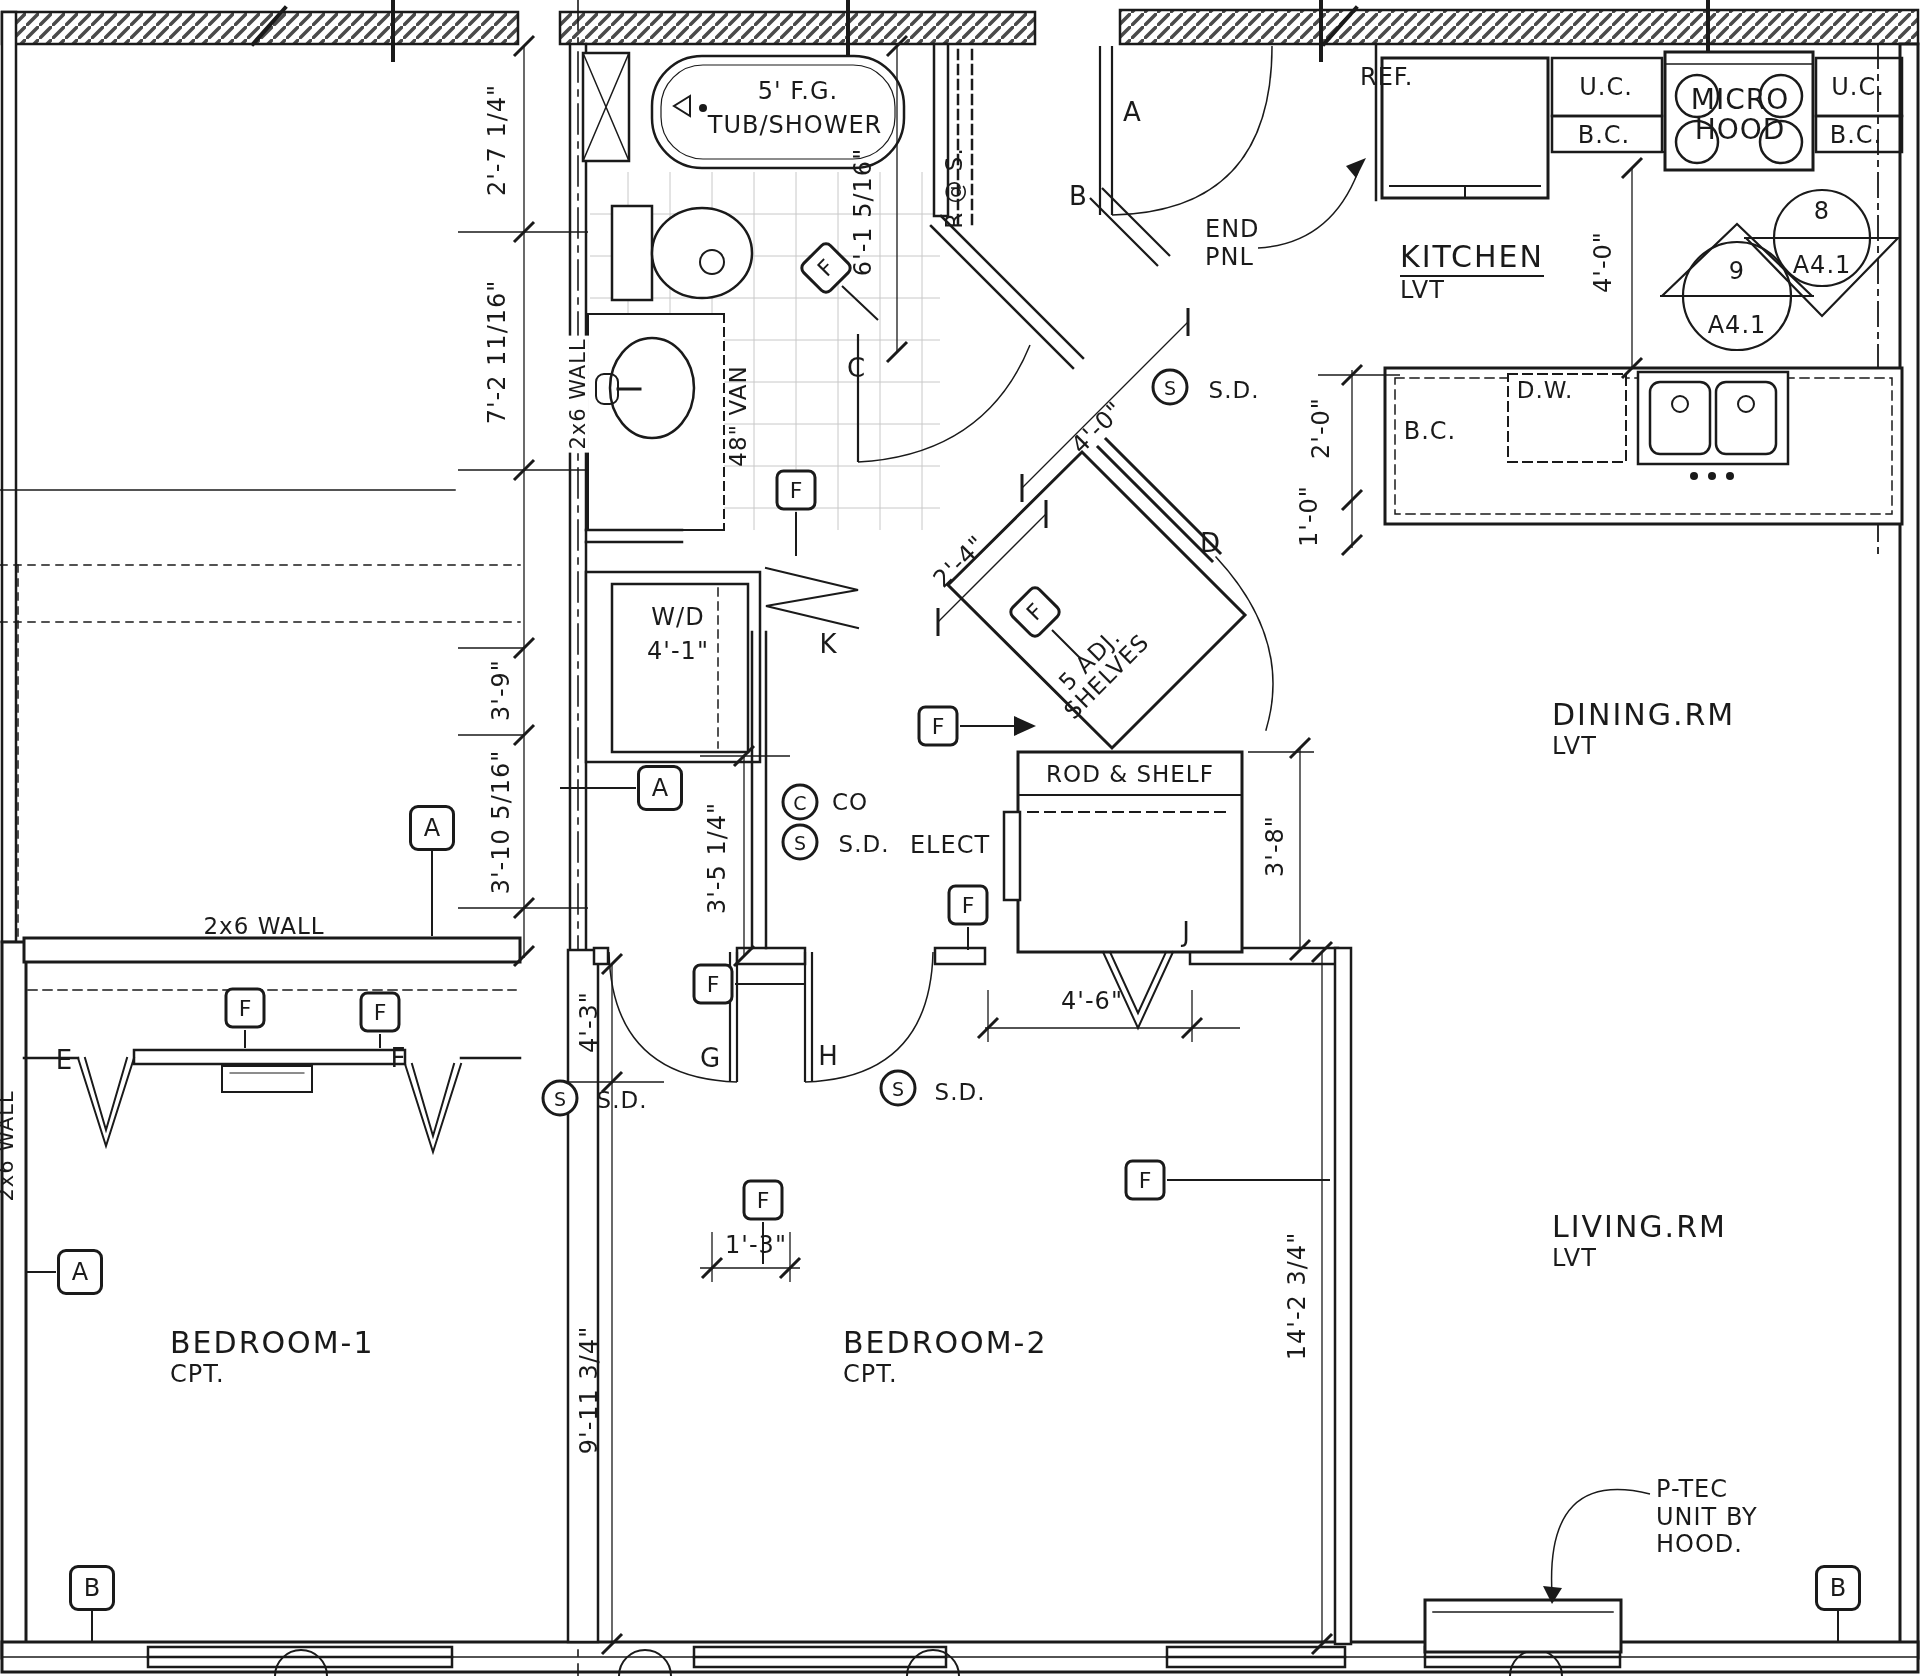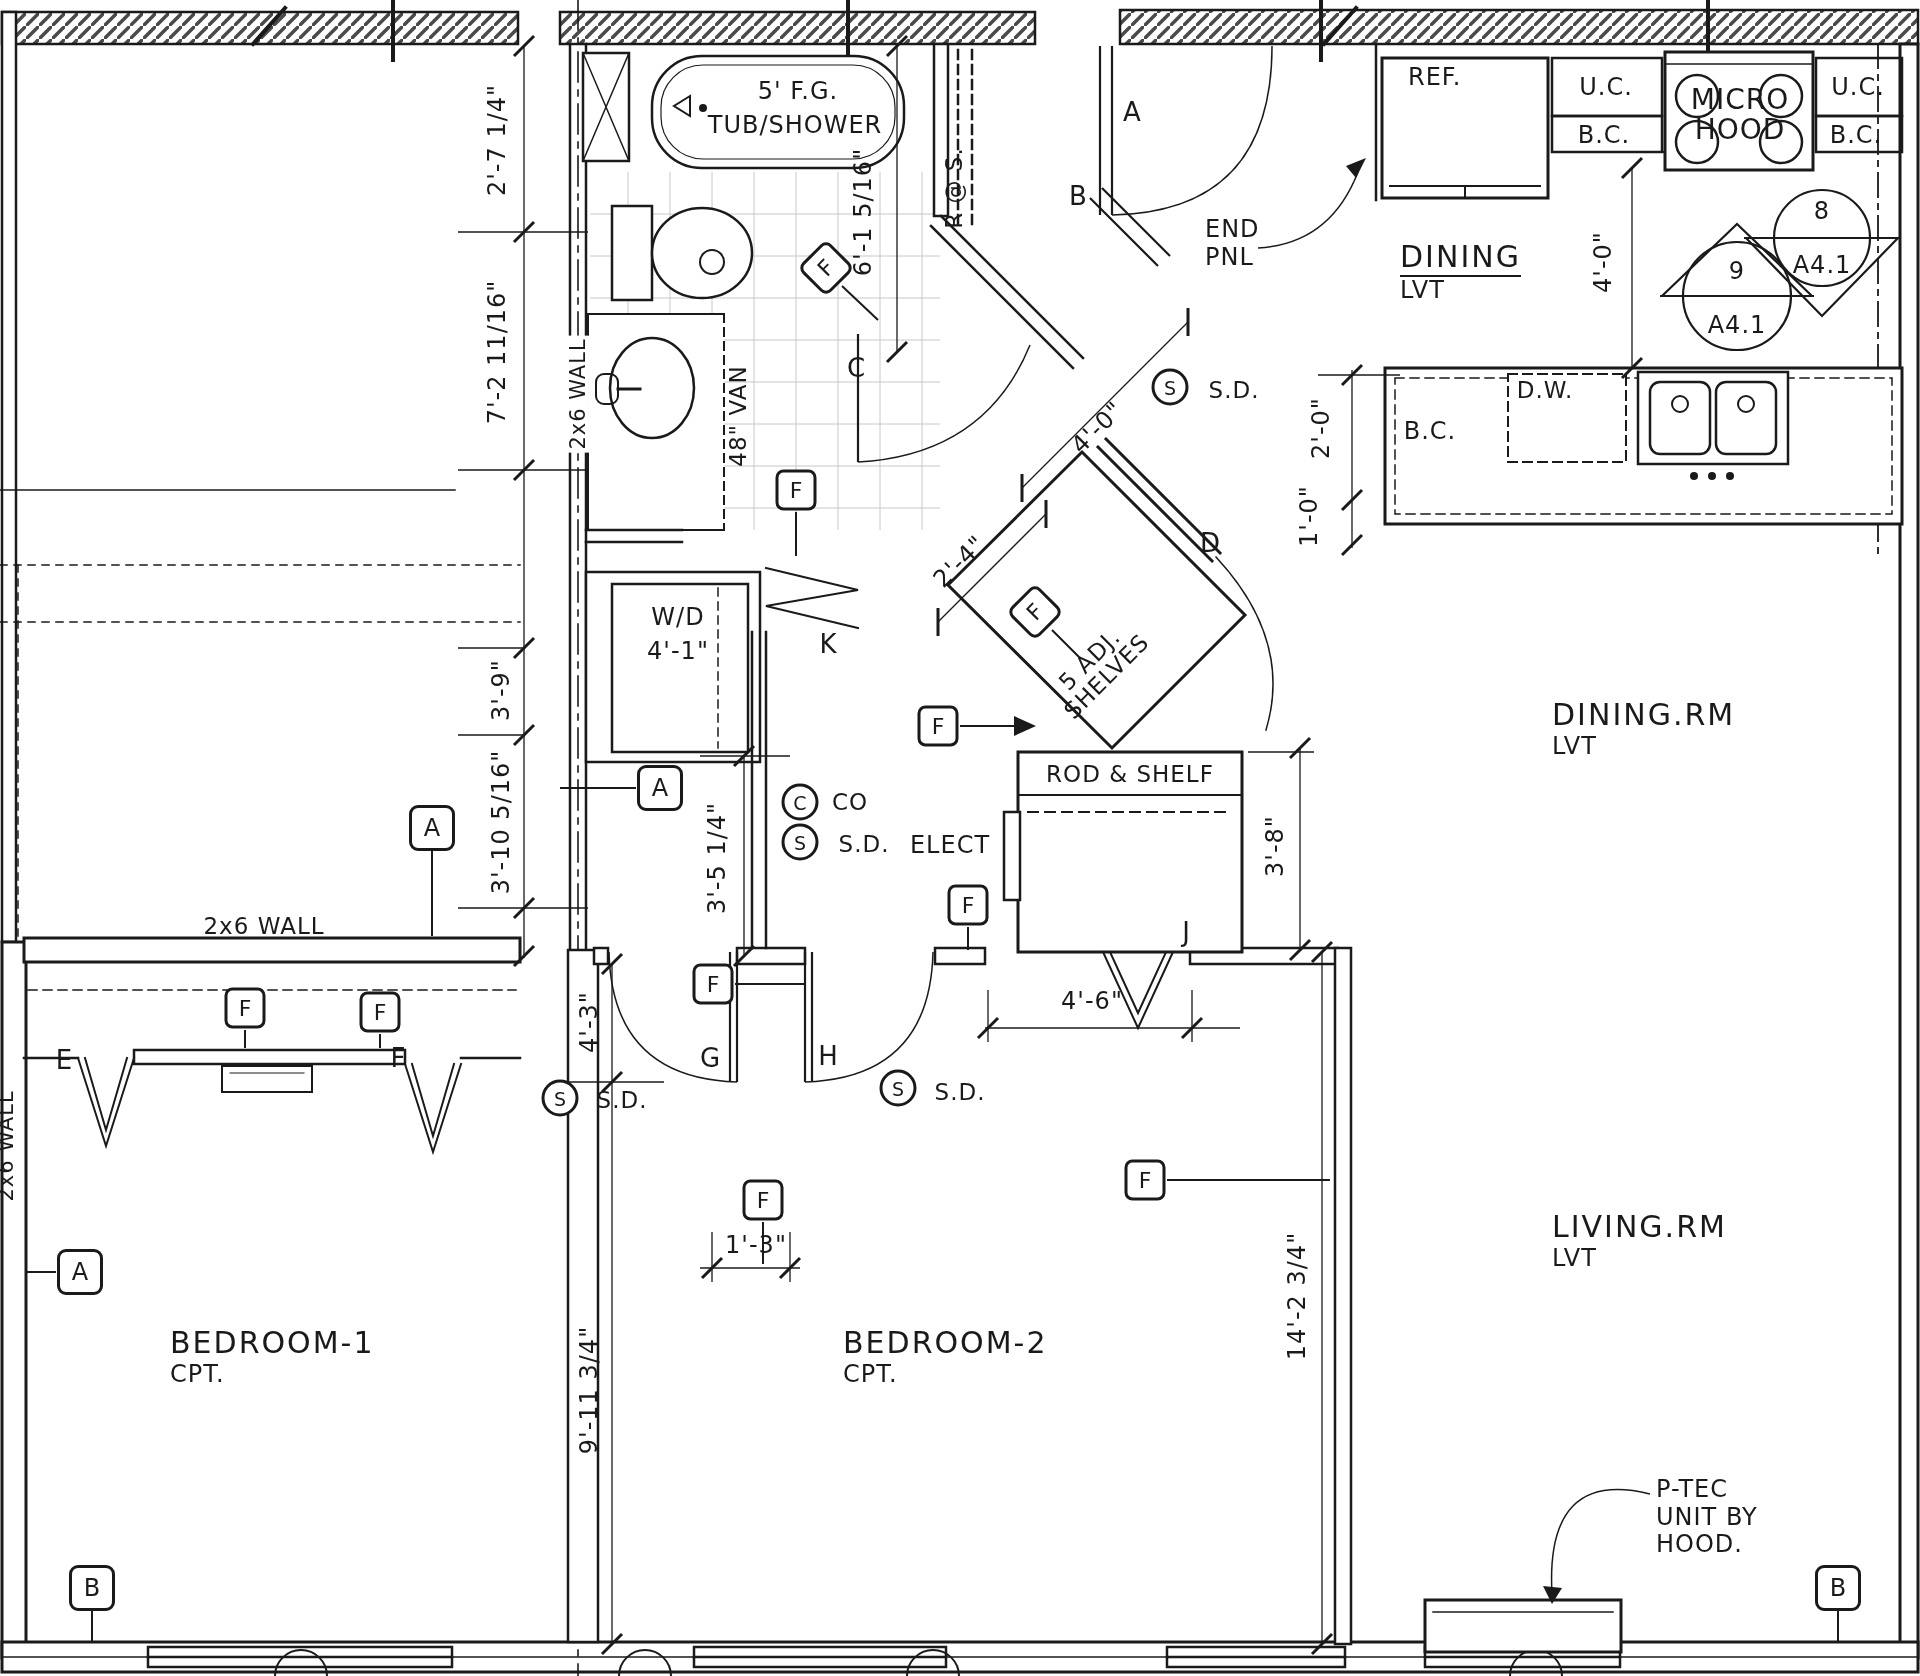--- a/index.html
+++ b/index.html
@@ -221,41 +221,41 @@
 
   <g stroke="#1a1a1a" fill="none" stroke-width="2.2">
     <circle cx="1737" cy="296" r="54"></circle>
     <path d="M1660,296 H1814 M1662,296 L1737,224 L1812,296"></path>
     <circle cx="1822" cy="238" r="48"></circle>
     <path d="M1744,238 H1900 M1746,238 L1822,316 L1898,238"></path>
   </g>
 </svg>
 
 <div class="blk" style="left:1400px;top:240px">
-  <div class="room u">DINING</div>
+  <div class="room u">KITCHEN</div>
   <div class="fin">LVT</div>
 </div>
 <div class="blk" style="left:1552px;top:698px">
   <div class="room">DINING.RM</div>
   <div class="fin">LVT</div>
 </div>
 <div class="blk" style="left:1552px;top:1210px">
   <div class="room">LIVING.RM</div>
   <div class="fin">LVT</div>
 </div>
 <div class="blk" style="left:170px;top:1326px">
   <div class="room">BEDROOM-1</div>
   <div class="fin">CPT.</div>
 </div>
 <div class="blk" style="left:843px;top:1326px">
   <div class="room">BEDROOM-2</div>
   <div class="fin">CPT.</div>
 </div>
 
-<div class="blk note" style="left:1408px;top:64px">REF.</div>
+<div class="blk note" style="left:1360px;top:64px">REF.</div>
 <div class="lbl" style="left:1606px;top:88px">U.C.</div>
 <div class="lbl" style="left:1604px;top:136px">B.C.</div>
 <div class="lbl" style="left:1858px;top:88px">U.C.</div>
 <div class="lbl" style="left:1856px;top:136px">B.C.</div>
 <div class="lbl fs22" style="left:1740px;top:100px">MICRO</div>
 <div class="lbl fs22" style="left:1740px;top:130px">HOOD</div>
 <div class="lbl fs23 bg" style="left:1545px;top:390px">D.W.</div>
 <div class="lbl" style="left:1430px;top:432px">B.C.</div>
 <div class="blk note" style="left:1205px;top:216px">
   <div>END</div>

